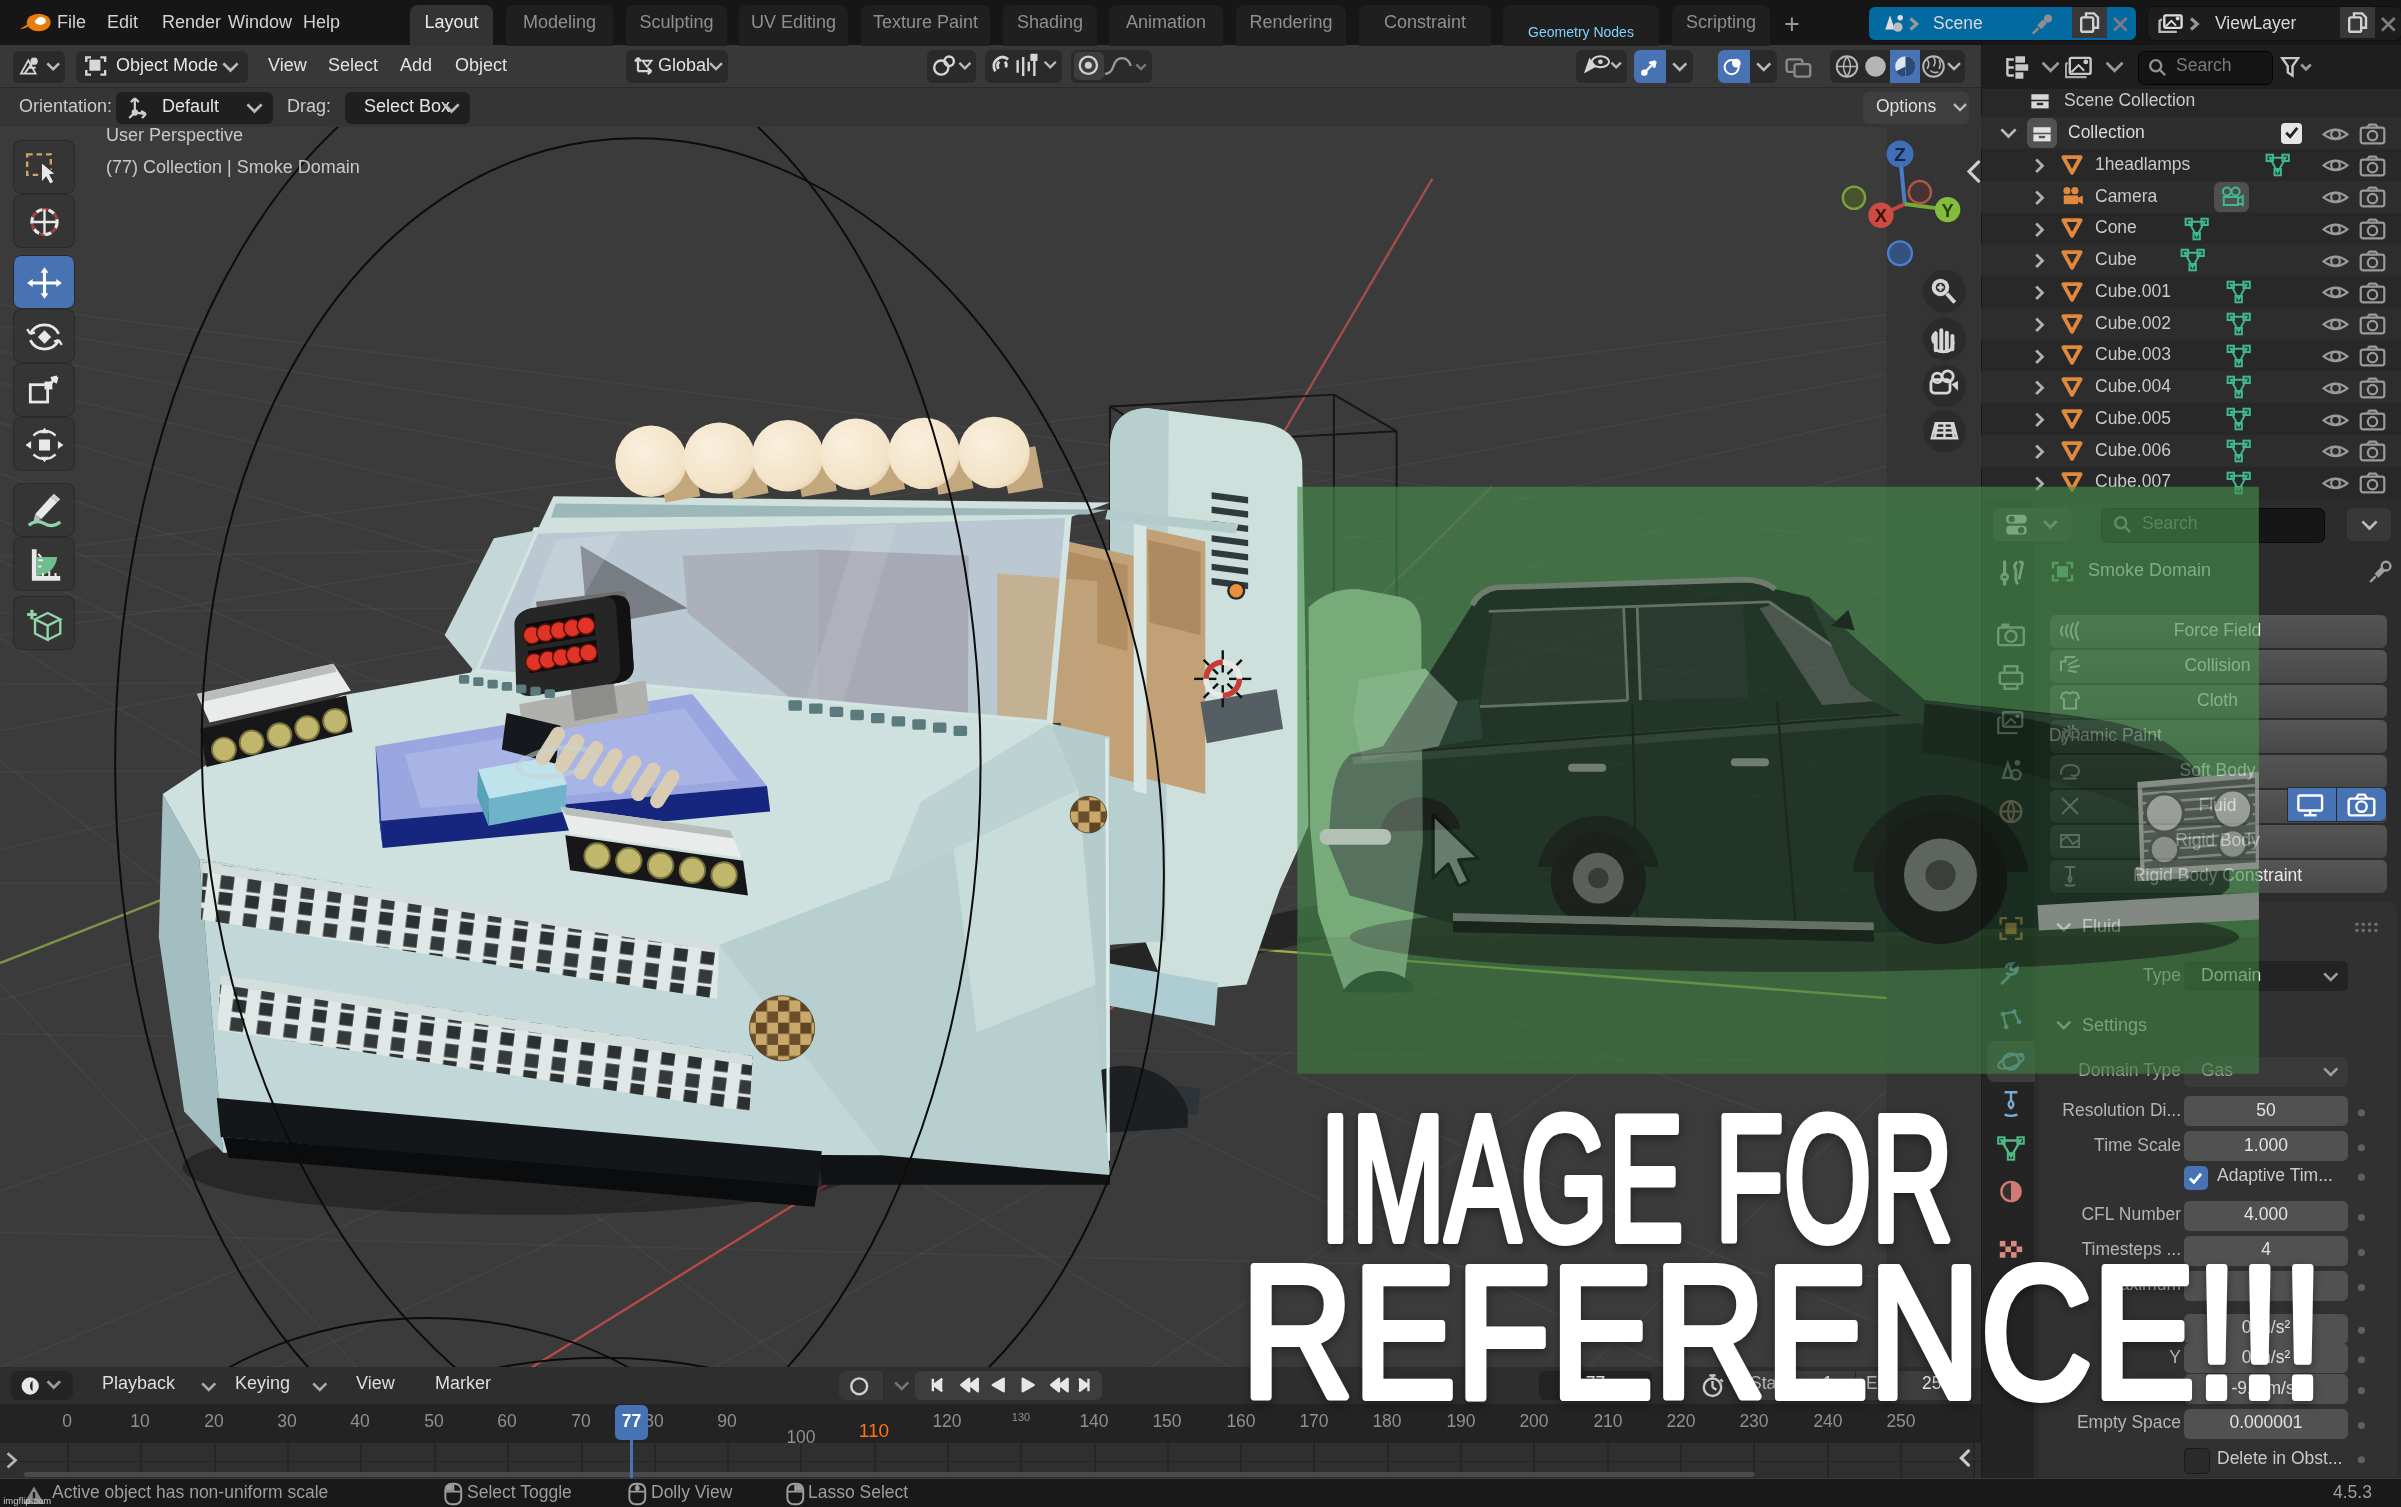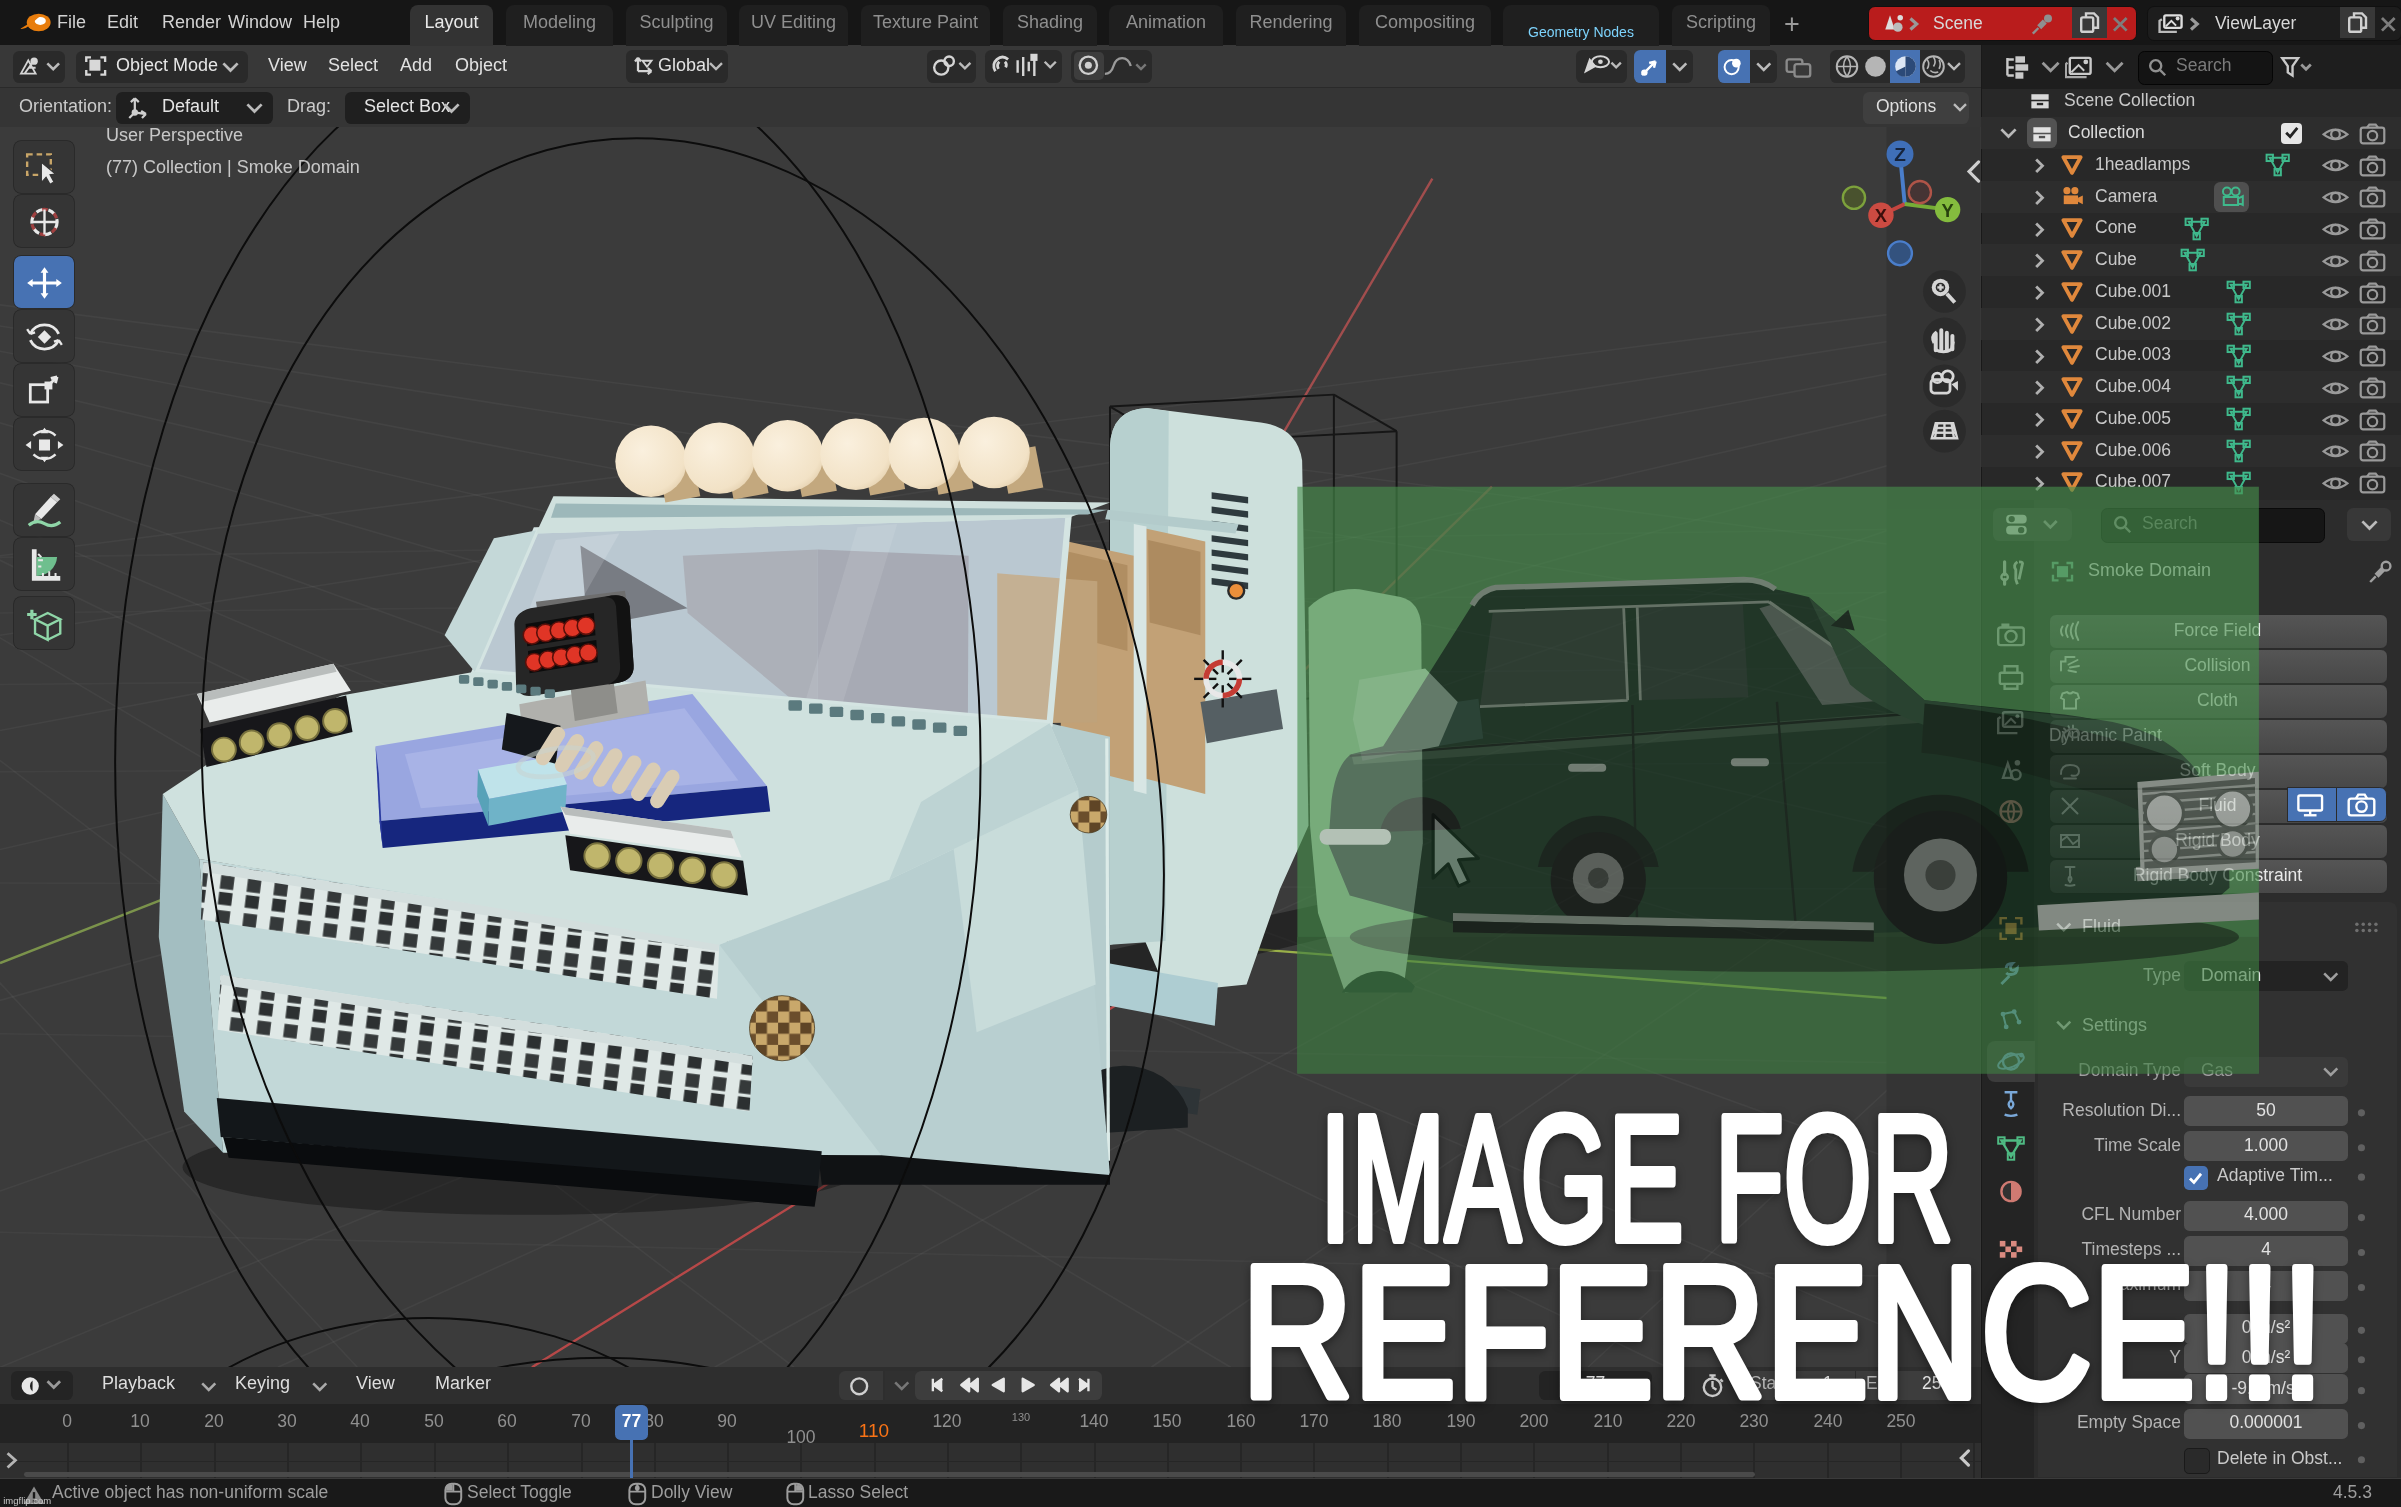--- a/index.html
+++ b/index.html
@@ -294,27 +294,27 @@
 <span class="txt" style="left:739px;top:12px;width:109px;text-align:center;font-size:18px;color:#8f8f8f">UV Editing</span>
 <div class="abs" style="left:861px;top:4.8px;width:129px;height:41px;background:#1f1f1f;border-radius:8px 8px 0 0"></div>
 <span class="txt" style="left:861px;top:12px;width:129px;text-align:center;font-size:18px;color:#8f8f8f">Texture Paint</span>
 <div class="abs" style="left:1003px;top:4.8px;width:94px;height:41px;background:#1f1f1f;border-radius:8px 8px 0 0"></div>
 <span class="txt" style="left:1003px;top:12px;width:94px;text-align:center;font-size:18px;color:#8f8f8f">Shading</span>
 <div class="abs" style="left:1109px;top:4.8px;width:114px;height:41px;background:#1f1f1f;border-radius:8px 8px 0 0"></div>
 <span class="txt" style="left:1109px;top:12px;width:114px;text-align:center;font-size:18px;color:#8f8f8f">Animation</span>
 <div class="abs" style="left:1236px;top:4.8px;width:110px;height:41px;background:#1f1f1f;border-radius:8px 8px 0 0"></div>
 <span class="txt" style="left:1236px;top:12px;width:110px;text-align:center;font-size:18px;color:#8f8f8f">Rendering</span>
 <div class="abs" style="left:1359px;top:4.8px;width:132px;height:41px;background:#1f1f1f;border-radius:8px 8px 0 0"></div>
-<span class="txt" style="left:1359px;top:12px;width:132px;text-align:center;font-size:18px;color:#8f8f8f">Compositing</span>
+<span class="txt" style="left:1359px;top:12px;width:132px;text-align:center;font-size:18px;color:#8f8f8f">Constraint</span>
 <div class="abs" style="left:1503px;top:4.8px;width:156px;height:41px;background:#1f1f1f;border-radius:8px 8px 0 0"></div>
 <span class="txt" style="left:1503px;top:24px;width:156px;text-align:center;font-size:14px;color:#7dd3fc">Geometry Nodes</span>
 <div class="abs" style="left:1672px;top:4.8px;width:98px;height:41px;background:#1f1f1f;border-radius:8px 8px 0 0"></div>
 <span class="txt" style="left:1672px;top:12px;width:98px;text-align:center;font-size:18px;color:#8f8f8f">Scripting</span>
 <span class="txt" style="left:1784px;top:8.7px;font-size:27px;color:#9a9a9a">+</span>
-<div class="abs" style="left:1868px;top:6.4px;width:267px;height:33px;background:#b91c1c;border:0.8px solid #101010;border-radius:7.1px">
+<div class="abs" style="left:1868px;top:6.4px;width:267px;height:33px;background:#0369a1;border:0.8px solid #101010;border-radius:7.1px">
         <svg class="abs" style="left:9.5px;top:4.8px" width="44" height="24" viewBox="0 0 56 30">
           <path d="M8,22 L14,4 L20,22 Z" fill="#ddd"></path>
           <circle cx="24" cy="19" r="6" fill="#bbb"></circle>
           <circle cx="27" cy="7" r="3.5" fill="#ddd"></circle>
           <path d="M40,8 L48,15 L40,22" stroke="#999" stroke-width="4" fill="none"></path>
         </svg>
         <span class="txt" style="left:64px;top:5.6px;font-size:17.5px;color:#d8d8d8">Scene</span>
 <svg class="abs" style="left:159px;top:4.8px" width="32" height="24" viewBox="0 0 40 30">
           <circle cx="25" cy="8" r="5" fill="#8f8f8f"></circle>
           <line x1="21" y1="12" x2="14" y2="19" stroke="#8f8f8f" stroke-width="7"></line>

